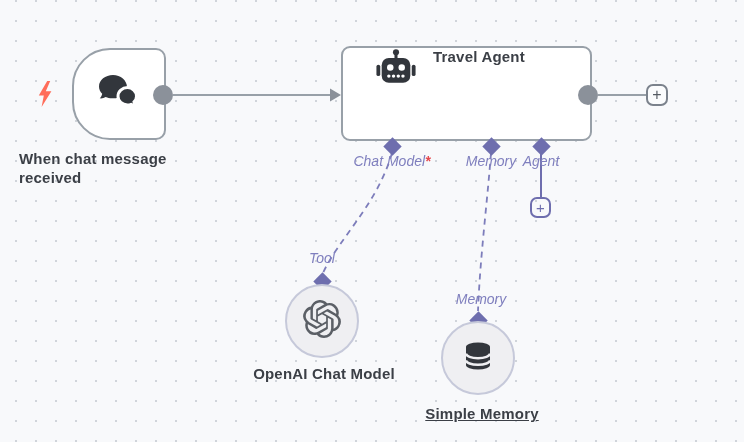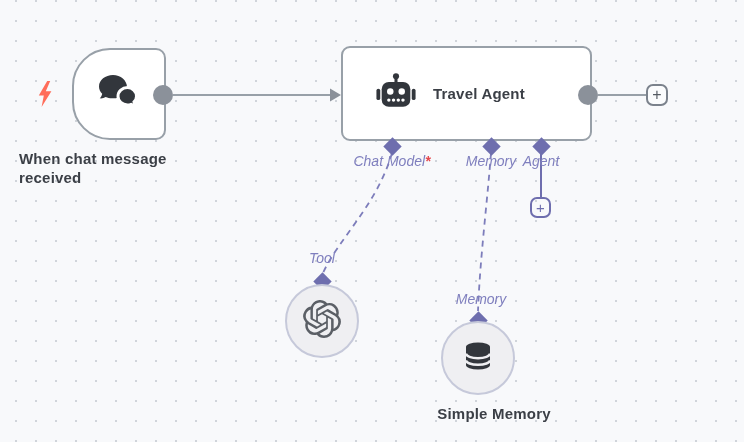--- a/index.html
+++ b/index.html
@@ -29,21 +29,21 @@
     border: 2px solid #98a0a8;
   }
   .trigger-node {
     left: 72px; top: 48px; width: 94px; height: 92px;
     border-radius: 38px 10px 10px 38px;
     display: flex; align-items: center; justify-content: center;
   }
   .agent-node {
     left: 341px; top: 46px; width: 251px; height: 95px;
     border-radius: 9px;
-    display: flex; align-items: center;
+    display: flex; 
     padding-left: 32px;
   }
   .agent-node .title {
     margin-left: 16px;
     font-size: 15px; font-weight: 600; color: #3b3f46;
     letter-spacing: 0.2px;
   }
 
   .circle-node {
     position: absolute;
@@ -58,21 +58,21 @@
 
   
   .node-label {
     position: absolute;
     font-size: 15px; font-weight: 600; color: #3b3f46;
     line-height: 19px;
     letter-spacing: 0.2px;
   }
   .trigger-label { left: 19px; top: 149px; width: 200px; }
   .openai-label  { left: 324px; top: 364px; transform: translateX(-50%); white-space: nowrap; }
-  .memory-label  { left: 494px; top: 404px; transform: translateX(-50%); white-space: nowrap; }
+  .memory-label  { left: 482px; top: 404px; transform: translateX(-50%); white-space: nowrap; text-decoration: underline; }
 
   .port-label {
     position: absolute;
     font-size: 14px; color: #7f7fbe;
     transform: translateX(-50%);
     white-space: nowrap;
     font-style: italic;
   }
   .required-star { color: #e5484d; font-weight: 700; }
 
@@ -181,20 +181,21 @@
 
   <div class="port-label" style="left:322px; top:250px;">Tool</div>
   <div class="diamond" style="left:315.5px; top:274.5px;"></div>
   <div class="circle-node openai-node">
     <span>
       <svg width="38" height="38" viewBox="0 0 24 24">
         <path fill="#5b5f66" d="M22.2819 9.8211a5.9847 5.9847 0 0 0-.5157-4.9108 6.0462 6.0462 0 0 0-6.5098-2.9A6.0651 6.0651 0 0 0 4.9807 4.1818a5.9847 5.9847 0 0 0-3.9977 2.9 6.0462 6.0462 0 0 0 .7427 7.0966 5.98 5.98 0 0 0 .511 4.9107 6.051 6.051 0 0 0 6.5146 2.9001A5.9847 5.9847 0 0 0 13.2599 24a6.0557 6.0557 0 0 0 5.7718-4.2058 5.9894 5.9894 0 0 0 3.9977-2.9001 6.0557 6.0557 0 0 0-.7475-7.073zM13.2599 22.4301a4.4755 4.4755 0 0 1-2.8764-1.0408l.1419-.0804 4.7783-2.7582a.7948.7948 0 0 0 .3927-.6813v-6.7369l2.02 1.1686a.071.071 0 0 1 .038.052v5.5826a4.504 4.504 0 0 1-4.4945 4.4944zm-9.6607-4.1254a4.4708 4.4708 0 0 1-.5346-3.0137l.142.0852 4.783 2.7582a.7712.7712 0 0 0 .7806 0l5.8428-3.3685v2.3324a.0804.0804 0 0 1-.0332.0615L9.74 19.9502a4.4992 4.4992 0 0 1-6.1408-1.6464zM2.3408 7.8956a4.485 4.485 0 0 1 2.3655-1.9728V11.6a.7664.7664 0 0 0 .3879.6765l5.8144 3.3543-2.0201 1.1685a.0757.0757 0 0 1-.071 0l-4.8303-2.7865A4.504 4.504 0 0 1 2.3408 7.8956zm16.5963 3.8558L13.1038 8.364 15.1192 7.2a.0757.0757 0 0 1 .071 0l4.8303 2.7913a4.4944 4.4944 0 0 1-.6765 8.1042v-5.6772a.79.79 0 0 0-.407-.667zm2.0107-3.0231-.142-.0852-4.7735-2.7818a.7759.7759 0 0 0-.7854 0L9.409 9.2297V6.8974a.0662.0662 0 0 1 .0284-.0615l4.8303-2.7866a4.4992 4.4992 0 0 1 6.6802 4.66zM8.3065 12.863l-2.02-1.1638a.0804.0804 0 0 1-.038-.0567V6.0742a4.4992 4.4992 0 0 1 7.3757-3.4537l-.142.0805L8.704 5.459a.7948.7948 0 0 0-.3927.6813zm1.0976-2.3654 2.602-1.4998 2.6069 1.4998v2.9994l-2.5974 1.4997-2.6067-1.4997Z"></path>
       </svg>
     </span>
   </div>
+  <div class="node-label openai-label">OpenAI Chat Model</div>
 
   <div class="port-label" style="left:481px; top:291px;">Memory</div>
   <div class="diamond" style="left:471.5px; top:313.5px;"></div>
   <div class="circle-node memory-node">
     <span>
       <svg width="32" height="32" viewBox="0 0 30 32">
         <path fill="#32363c" d="M3 7 a12 4.6 0 0 1 24 0 v18 a12 4.6 0 0 1 -24 0 Z"></path>
         <path d="M3 13.6 a12 4.6 0 0 0 24 0" stroke="#efeff2" stroke-width="2.6" fill="none"></path>
         <path d="M3 20.2 a12 4.6 0 0 0 24 0" stroke="#efeff2" stroke-width="2.6" fill="none"></path>
       </svg>

